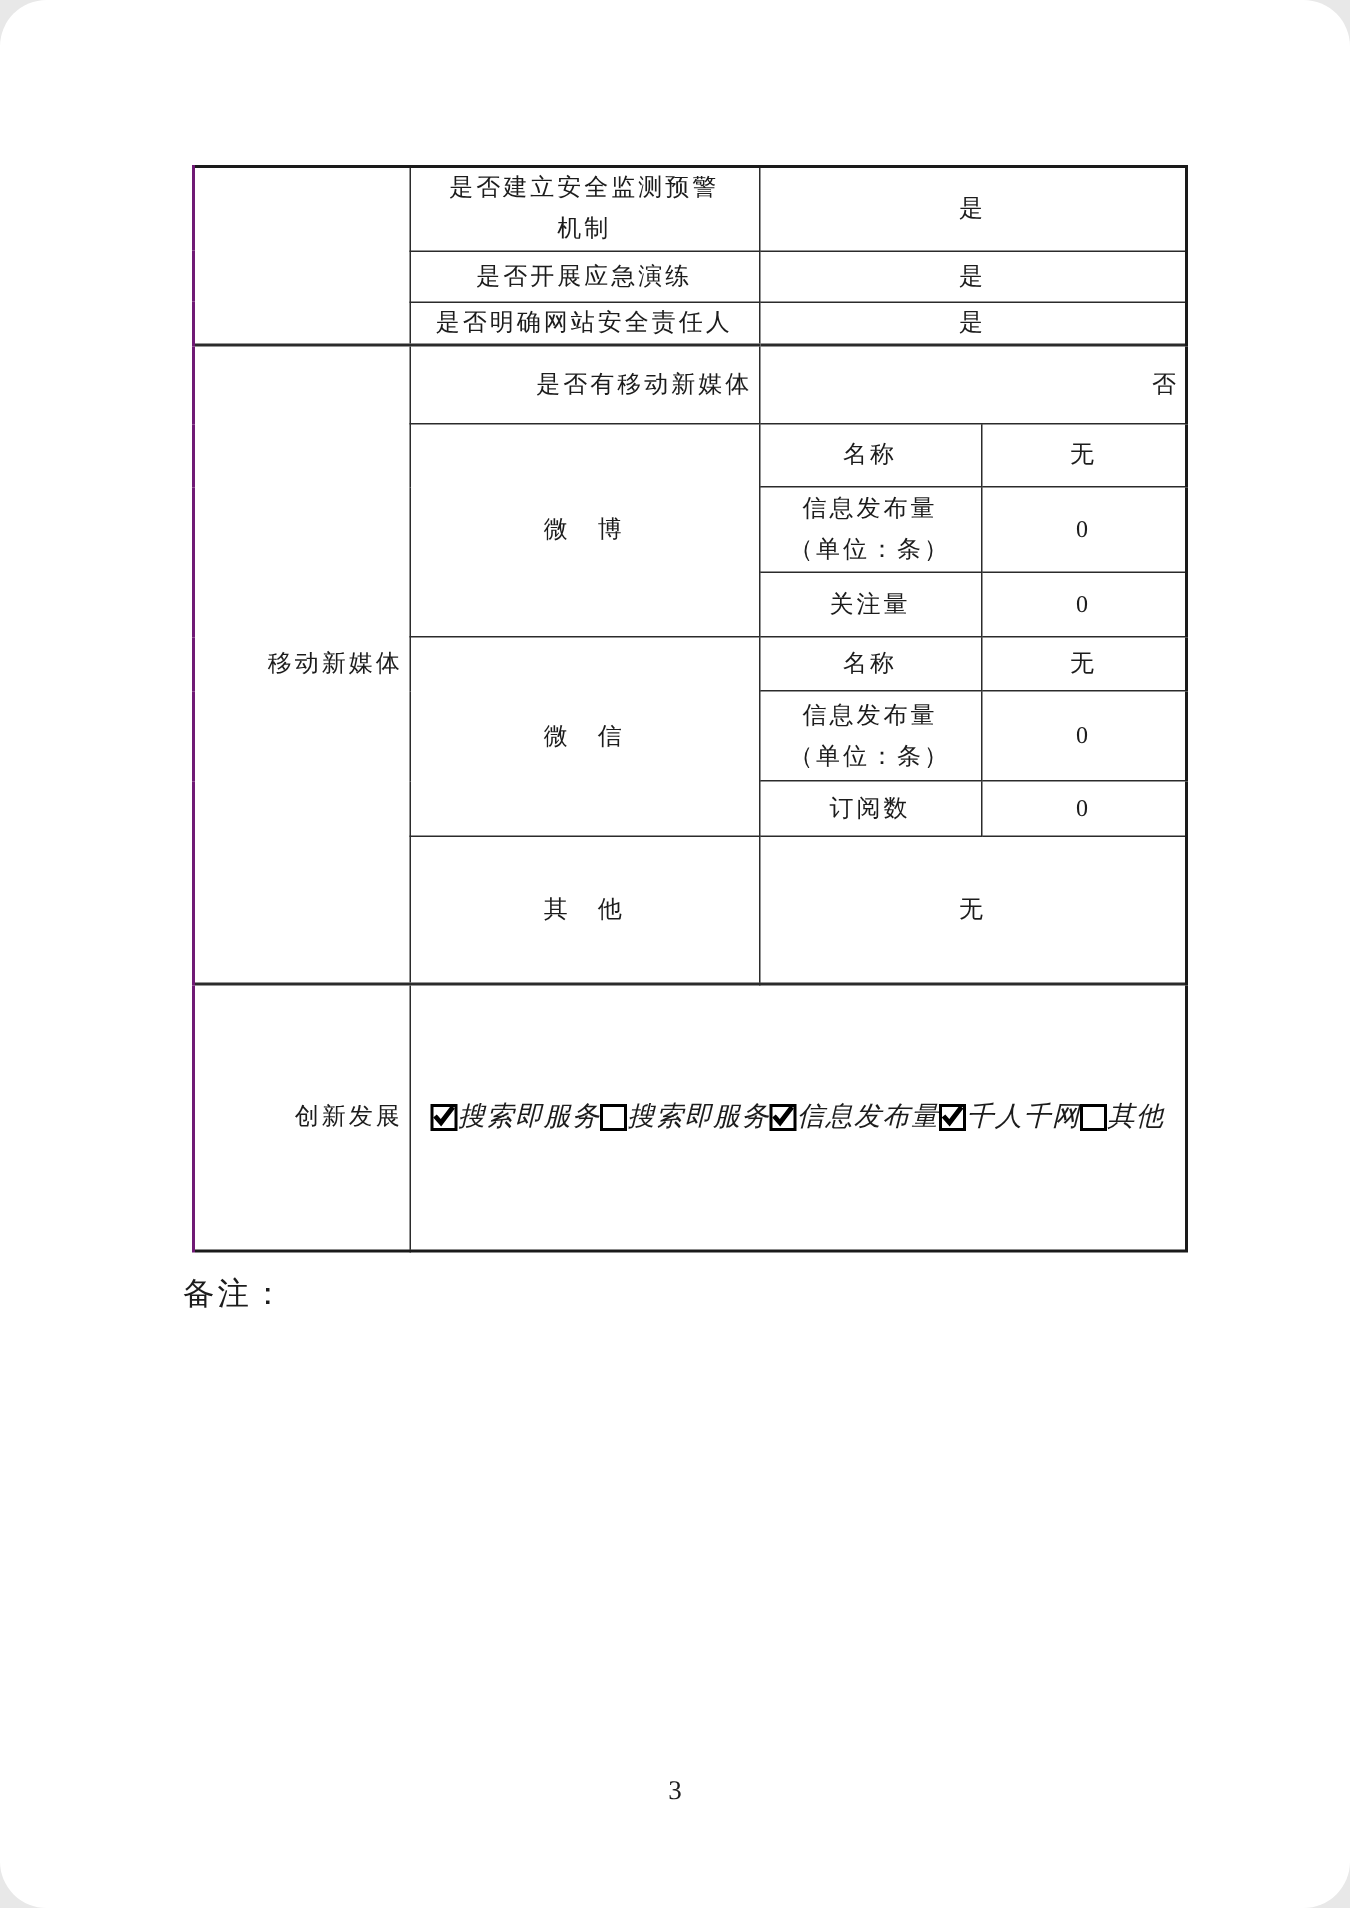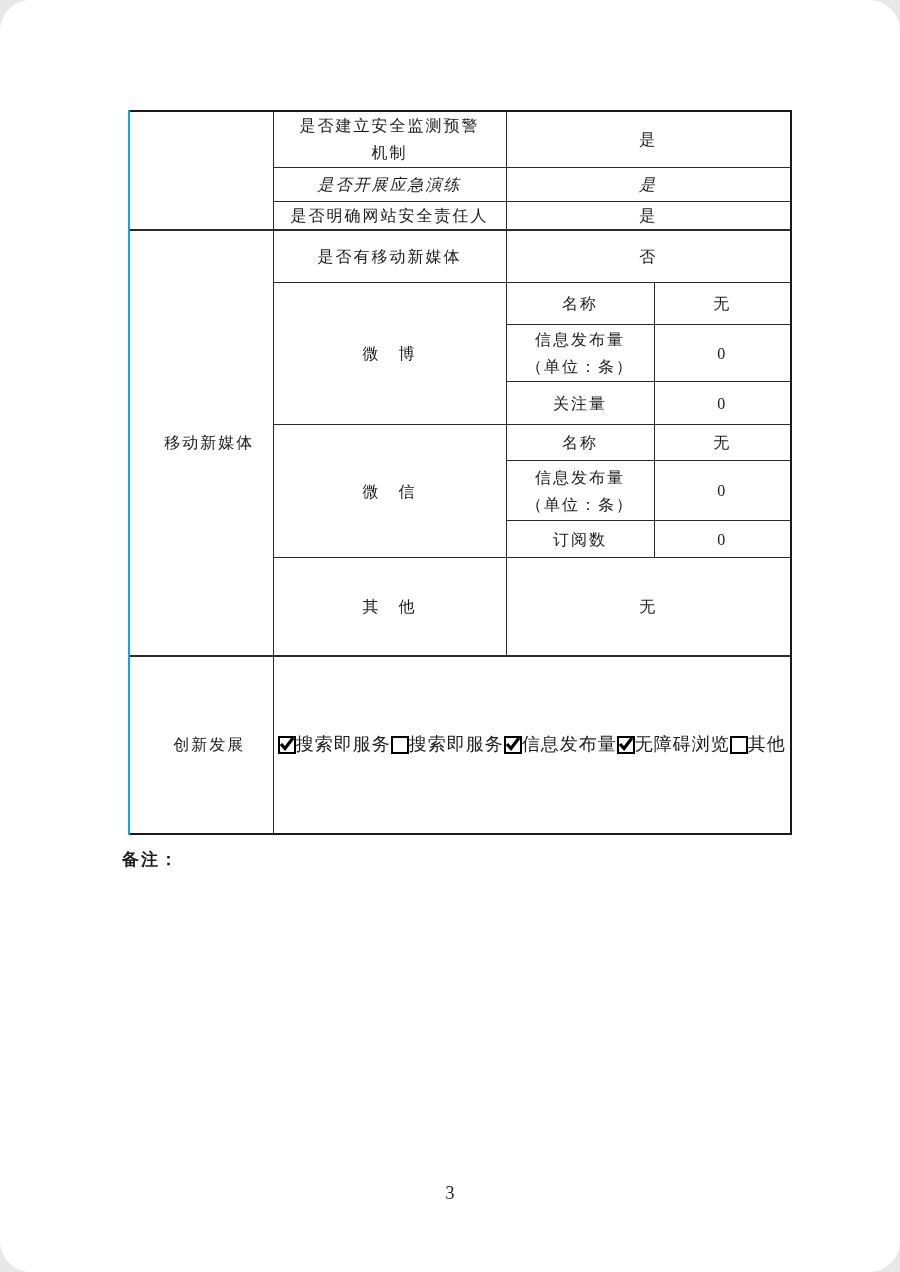--- a/index.html
+++ b/index.html
@@ -26,38 +26,38 @@
     border: 1px solid #2b2b2b;
     text-align: center;
     vertical-align: middle;
     font-size: 16px;
     letter-spacing: 2px;
     padding: 0 4px;
     white-space: pre-line;
     line-height: 27px;
   }
   table.report { border: 2px solid #1a1a1a; }
-  table.report td.outer-l { border-left: 2px solid #0ea5e9; padding-left: 20px; }
+  table.report td.outer-l { border-left: 2px solid #701a75; padding-left: 20px; }
   table.report td.outer-r { border-right: 2px solid #1a1a1a; }
-  table.report td.sect-top { border-top: 2px solid #2b2b2b; }
+  table.report td.sect-top { border-top: 2px solid #2b2b2b; text-align: right; }
 
   tr.r1  { height: 56px; }
-  tr.r2  { height: 34px; font-style: italic; }
+  tr.r2  { height: 34px; }
   tr.r3  { height: 27px; }
   tr.r4  { height: 53px; }
   tr.r5  { height: 42px; }
   tr.r6  { height: 57px; }
   tr.r7  { height: 43px; }
   tr.r8  { height: 36px; }
   tr.r9  { height: 60px; }
   tr.r10 { height: 37px; }
   tr.r11 { height: 98px; margin-top: 40px; }
   tr.r12 { height: 178px; }
 
-  td.innovation-cell { letter-spacing: 1px; }
+  td.innovation-cell { letter-spacing: 1px; font-style: italic; }
   .option-line {
     display: flex;
     align-items: center;
     justify-content: center;
     flex-wrap: nowrap;
     font-size: 18px;
     letter-spacing: 1px;
     white-space: nowrap;
   }
   .option { display: inline-flex; align-items: center; }
@@ -69,22 +69,22 @@
     position: relative;
     flex: 0 0 auto;
   }
   .checkbox svg { display: none; position: absolute; left: -2px; top: -3px; }
   .checkbox.checked svg { display: block; }
 
   .remark {
     position: absolute;
     left: 122px;
     top: 848px;
-    font-size: 17px;
-    font-weight: bold;
+    font-size: 21px;
+    font-weight: normal;
     letter-spacing: 2px;
   }
   .page-number {
     position: absolute;
     left: 0;
     right: 0;
     top: 1183px;
     text-align: center;
     font-size: 18px;
   }
@@ -182,21 +182,21 @@
                   </svg>
                 </span>
                 <span>信息发布量</span>
           </span>
           <span class="option">
             <span class="checkbox checked">
                   <svg width="18" height="18" viewBox="0 0 18 18">
                     <path d="M3 9 L7 13.5 L15 3" stroke="#000" stroke-width="3.2" fill="none"></path>
                   </svg>
                 </span>
-                <span>无障碍浏览</span>
+                <span>千人千网</span>
           </span>
           <span class="option">
             <span class="checkbox"></span>
                 <span>其他</span>
           </span>
         </div>
       </td>
     </tr>
   </tbody>
     </table>

